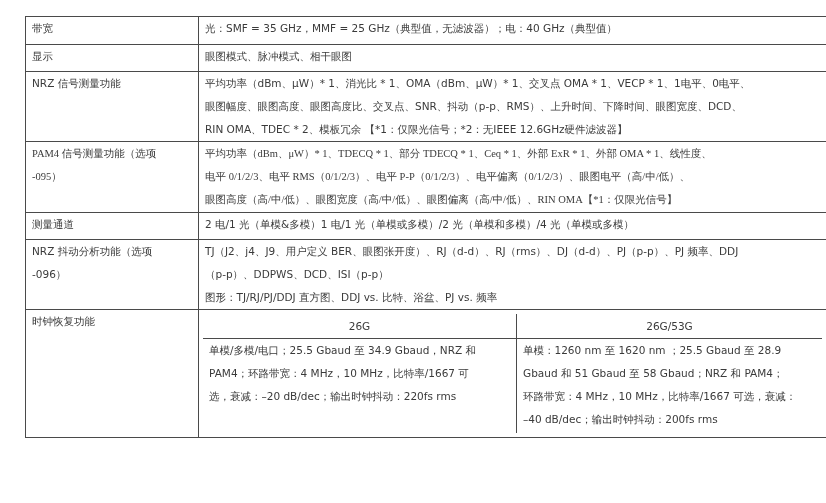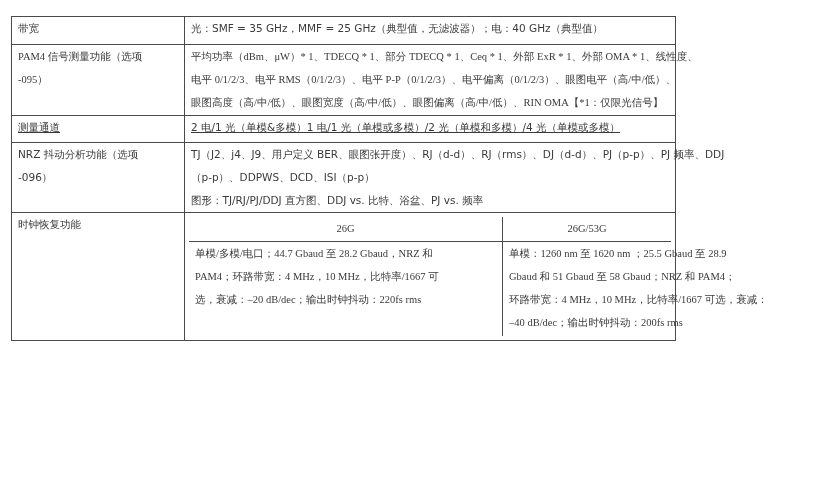--- a/index.html
+++ b/index.html
@@ -1,49 +1,63 @@
 <!DOCTYPE html>
 <html><head>
 <meta charset="utf-8">
 <style>
   html, body { margin: 0; padding: 0; background: #ffffff; }
   body { width: 826px; height: 503px; position: relative; overflow: hidden;
          font-family: "DejaVu Sans", "Liberation Sans", sans-serif; color: #3a3a3a; }
-  table.spec { position: absolute; left: 11px; top: 16px; width: 665px;
+  table.spec { position: absolute; left: 25px; top: 16px; width: 802px;
                border-collapse: collapse; table-layout: fixed; font-size: 10.5px; }
   table.spec td { border: 1px solid #4a4a4a; padding: 0 6px; vertical-align: top;
                   line-height: 23px; word-break: break-all; }
   td.label { width: 160px; }
   td.val { }
   .r1 td { height: 27px; line-height: 27px; }
   .r2 td { height: 26px; line-height: 26px; }
   .r3 td { height: 69px; }
   .r4 td { height: 70px; font-family: Liberation Serif, serif; }
   .r5 td { height: 28px; line-height: 28px; }
-  .r6 td { height: 26px; line-height: 26px; text-decoration: underline; }
+  .r6 td { height: 26px; line-height: 26px; }
   .r7 td { height: 27px; line-height: 27px; }
   .r8 td { height: 68px; margin-top: 20px; }
   .line { display: block; white-space: nowrap; }
-  .cr-wrap { padding: 4px !important; font-family: Liberation Serif, serif; }
+  .cr-wrap { padding: 4px !important; }
   table.inner { width: 100%; border-collapse: collapse; table-layout: fixed; }
   table.inner td { border: none; padding: 0 6px; line-height: 23px; }
   table.inner tr.hdr td { text-align: center; height: 24px; line-height: 24px;
                           border-bottom: 1px solid #4a4a4a; }
   table.inner td.left-sub { border-right: 1px solid #4a4a4a; width: 301px; }
   table.inner tr.body td { height: 94px; vertical-align: top; padding-top: 0; }
 </style>
 </head>
 <body>
 
 <table class="spec">
   <tbody>
       <tr class="r1">
     <td class="label">带宽</td>
     <td class="val">
       <span class="line">光：SMF = 35 GHz，MMF = 25 GHz（典型值，无滤波器）；电：40 GHz（典型值）</span>
+    </td>
+  </tr>
+  <tr class="r2">
+    <td class="label">显示</td>
+    <td class="val">
+      <span class="line">眼图模式、脉冲模式、相干眼图</span>
+    </td>
+  </tr>
+  <tr class="r3">
+    <td class="label">NRZ 信号测量功能</td>
+    <td class="val">
+      <span class="line">平均功率（dBm、μW）* 1、消光比 * 1、OMA（dBm、μW）* 1、交叉点 OMA * 1、VECP * 1、1电平、0电平、</span>
+      <span class="line">眼图幅度、眼图高度、眼图高度比、交叉点、SNR、抖动（p-p、RMS）、上升时间、下降时间、眼图宽度、DCD、</span>
+      <span class="line">RIN OMA、TDEC * 2、模板冗余 【*1：仅限光信号；*2：无IEEE 12.6GHz硬件滤波器】</span>
     </td>
   </tr>
   <tr class="r4">
     <td class="label">
       <span class="line">PAM4 信号测量功能（选项</span>
       <span class="line">-095）</span>
     </td>
     <td class="val">
       <span class="line">平均功率（dBm、μW）* 1、TDECQ * 1、部分 TDECQ * 1、Ceq * 1、外部 ExR * 1、外部 OMA * 1、线性度、</span>
       <span class="line">电平 0/1/2/3、电平 RMS（0/1/2/3）、电平 P-P（0/1/2/3）、电平偏离（0/1/2/3）、眼图电平（高/中/低）、</span>
@@ -71,21 +85,21 @@
     <td class="label">时钟恢复功能</td>
     <td class="val cr-wrap">
       <table class="inner">
         <tbody>
               <tr class="hdr">
           <td class="left-sub">26G</td>
           <td>26G/53G</td>
         </tr>
         <tr class="body">
           <td class="left-sub">
-            <span class="line">单模/多模/电口；44.7 Gbaud 至 28.2 Gbaud，NRZ 和</span>
+            <span class="line">单模/多模/电口；25.5 Gbaud 至 34.9 Gbaud，NRZ 和</span>
             <span class="line">PAM4；环路带宽：4 MHz，10 MHz，比特率/1667 可</span>
             <span class="line">选，衰减：–20 dB/dec；输出时钟抖动：220fs rms</span>
           </td>
           <td>
             <span class="line">单模：1260 nm 至 1620 nm ；25.5 Gbaud 至 28.9</span>
             <span class="line">Gbaud 和 51 Gbaud 至 58 Gbaud；NRZ 和 PAM4；</span>
             <span class="line">环路带宽：4 MHz，10 MHz，比特率/1667 可选，衰减：</span>
             <span class="line">–40 dB/dec；输出时钟抖动：200fs rms</span>
           </td>
         </tr>

